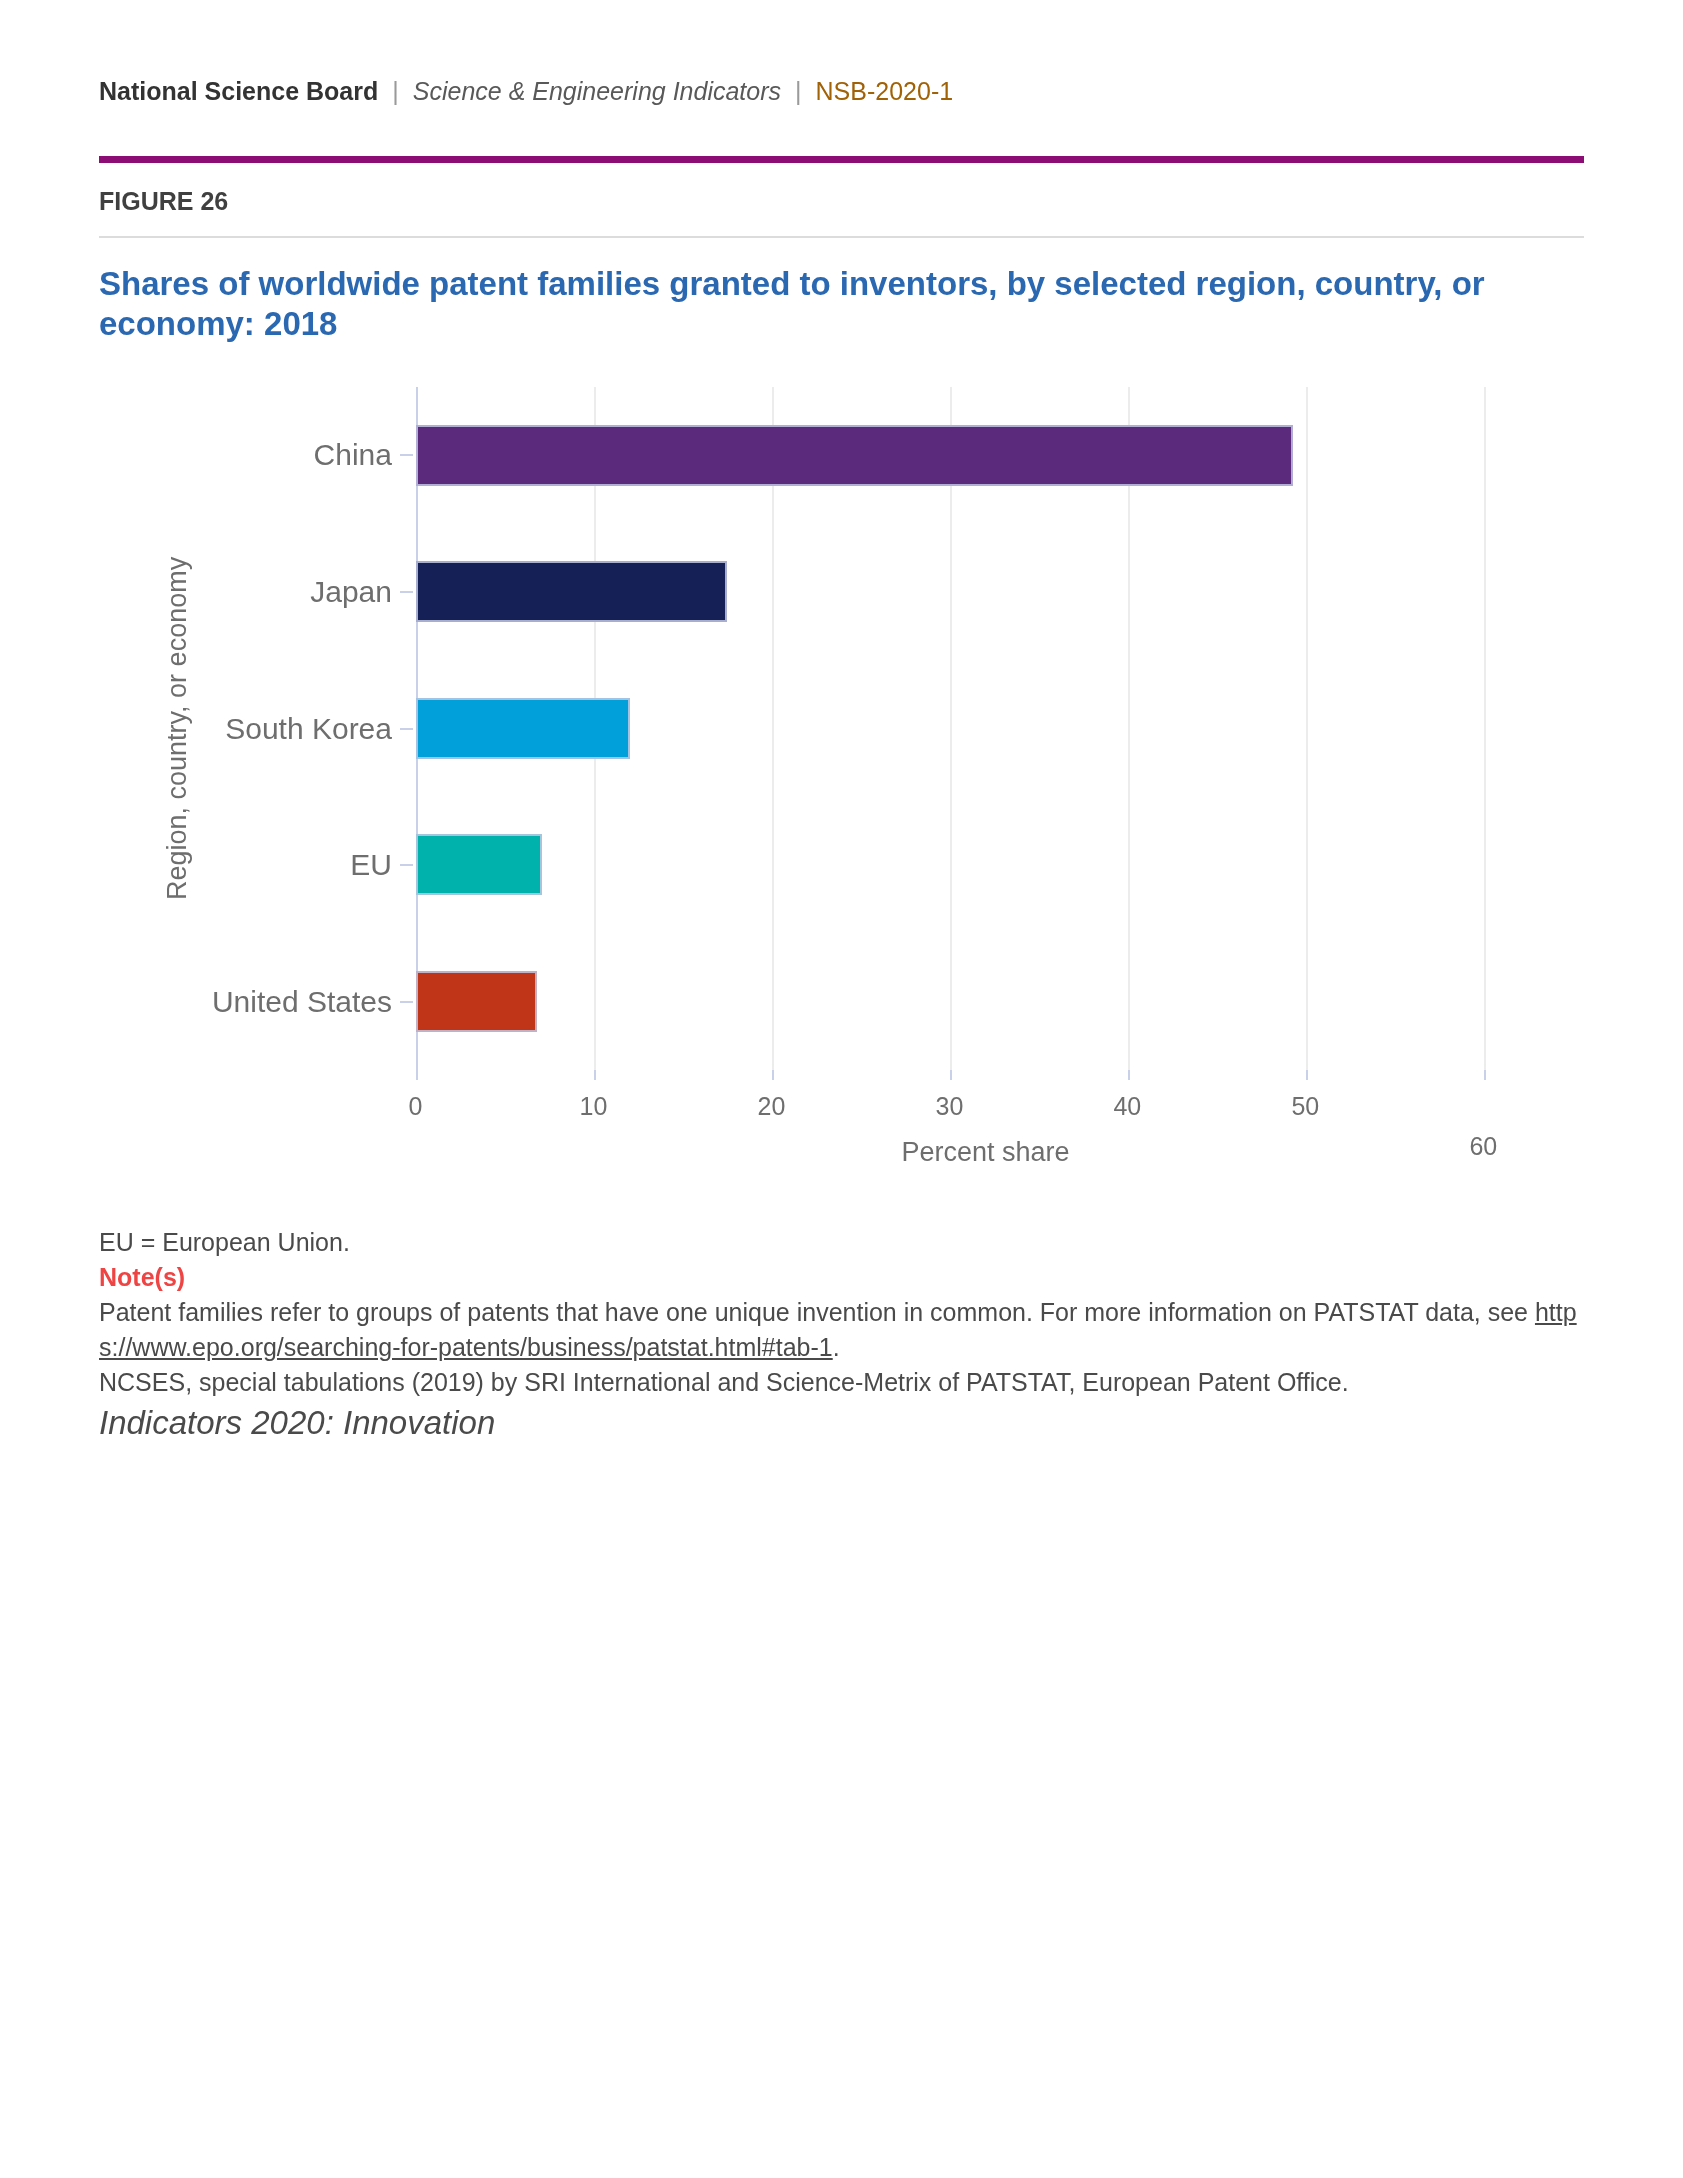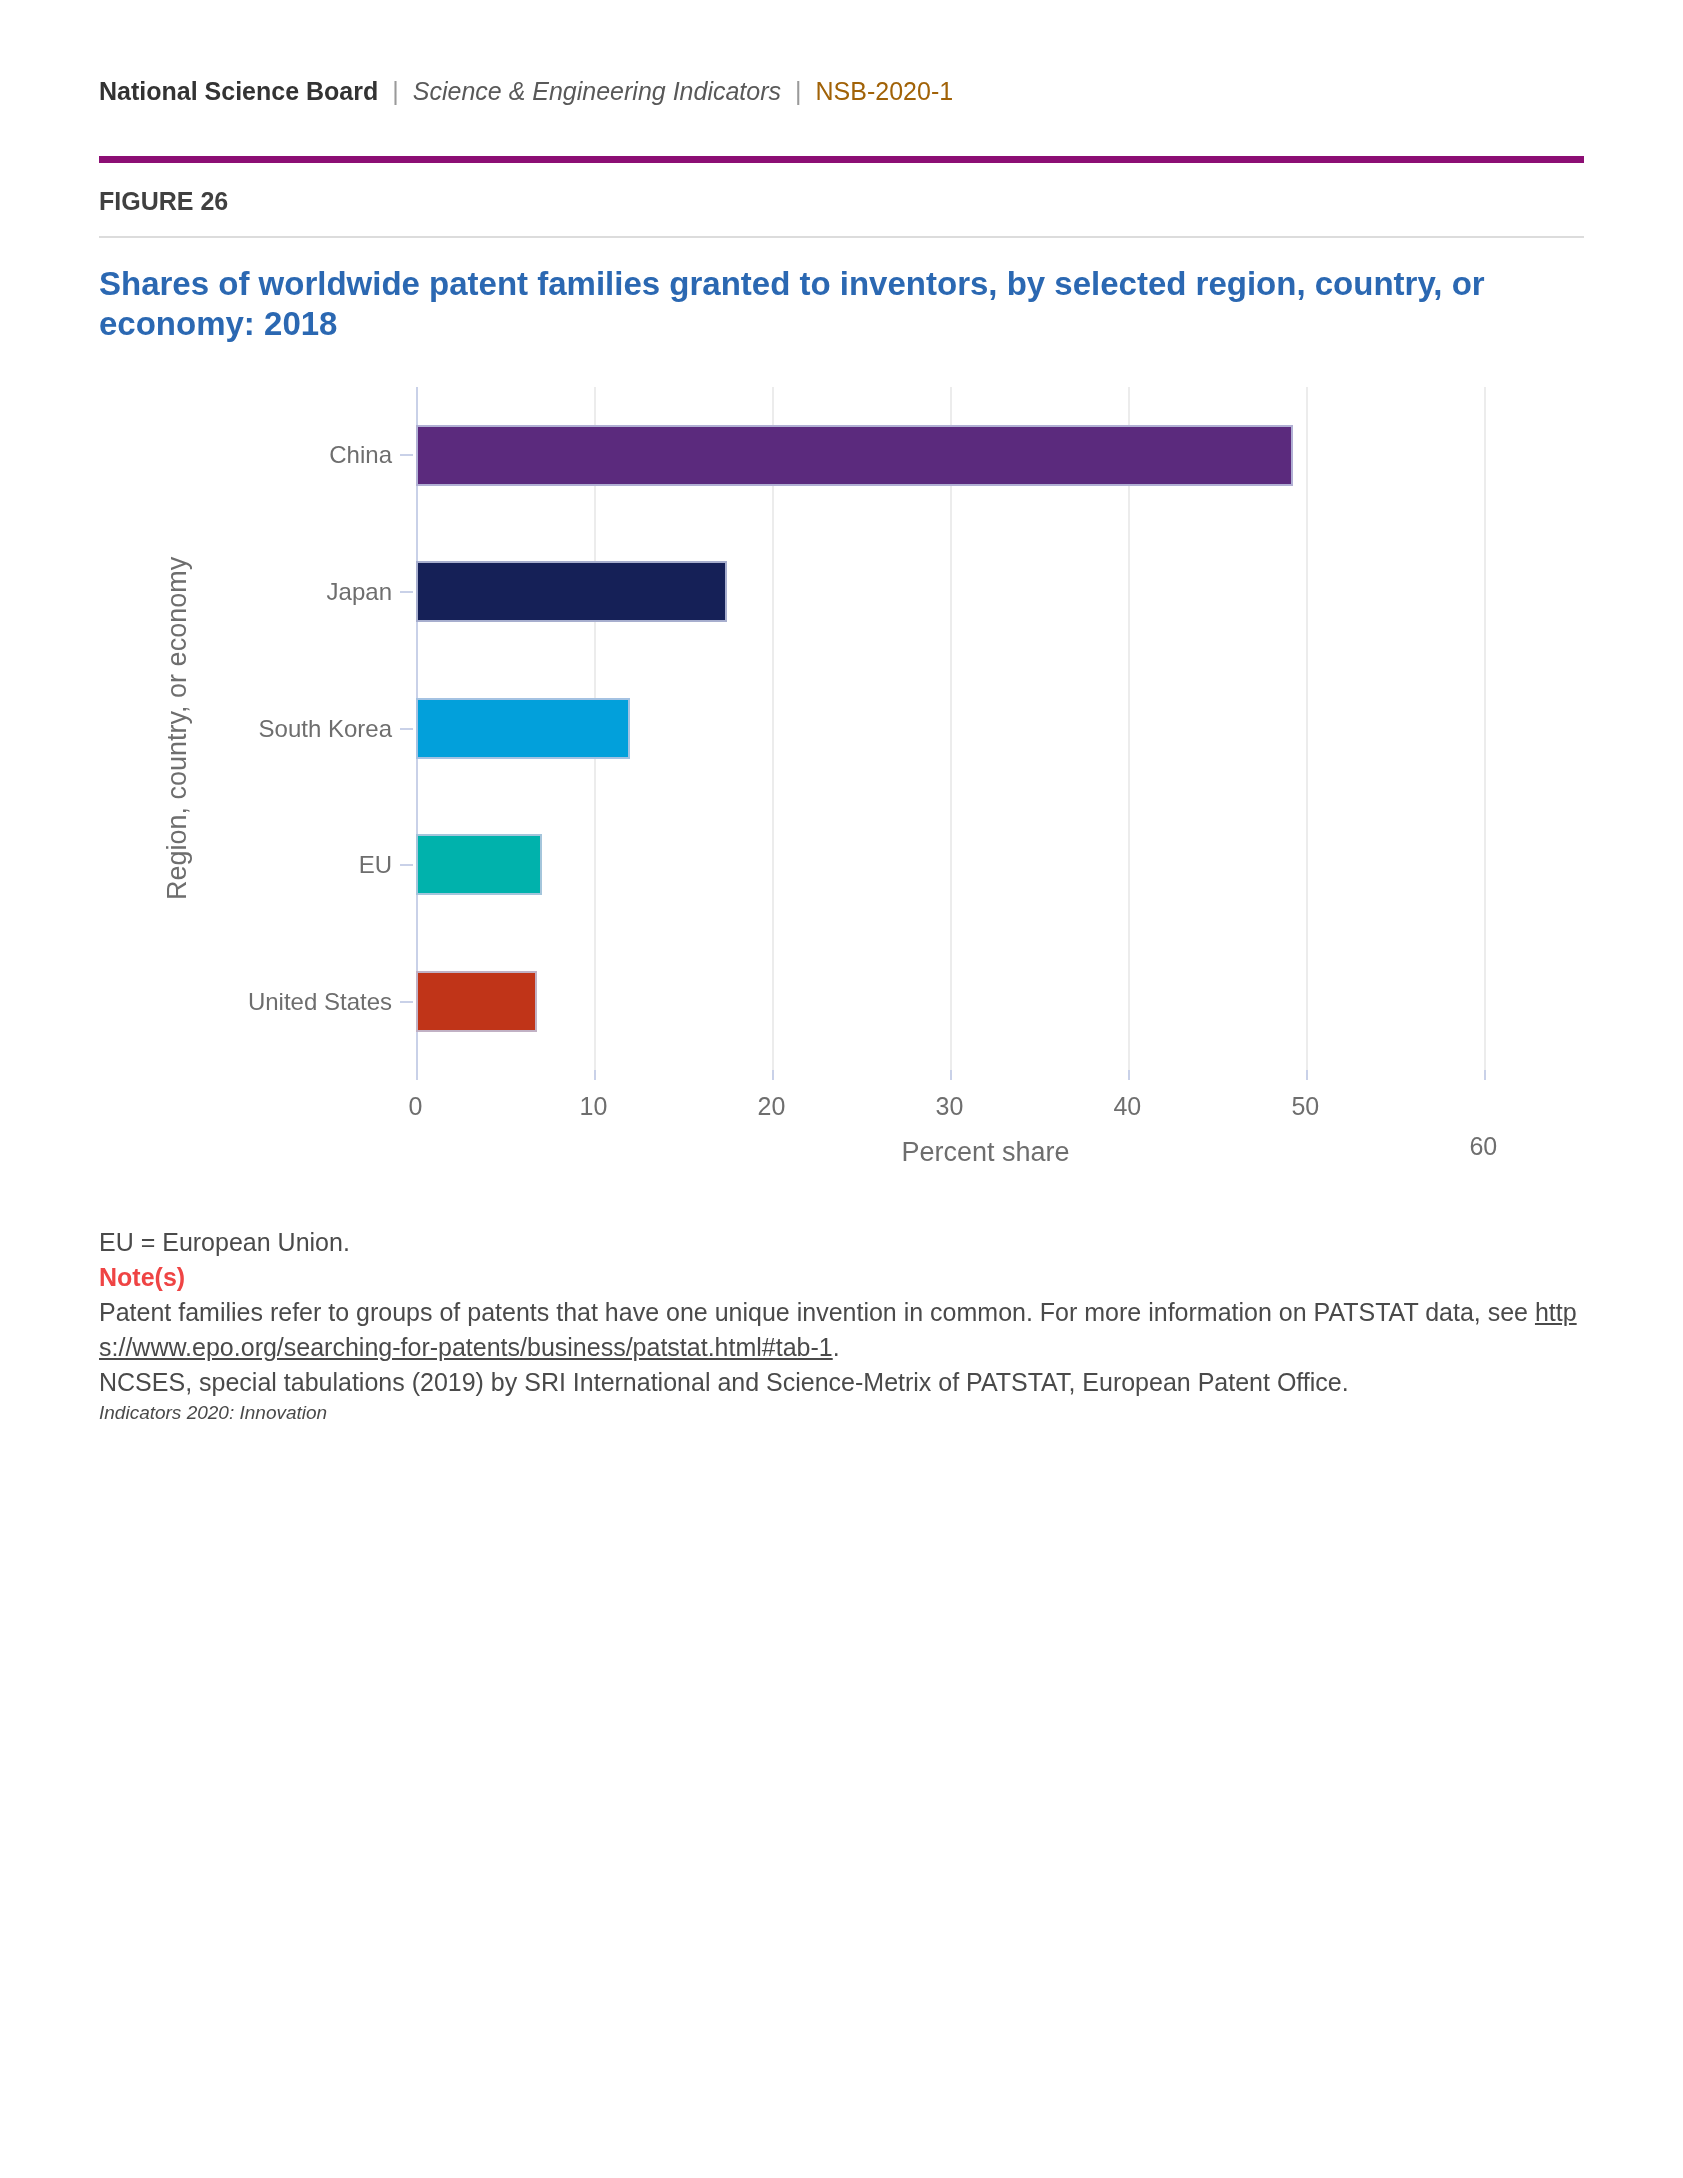--- a/index.html
+++ b/index.html
@@ -70,21 +70,21 @@
     writing-mode: vertical-rl;
     transform: rotate(180deg);
     font-size: 27px;
     color: #6e6e6e;
   }
   .cat-label {
     position: absolute;
     left: 0;
     width: 293px;
     text-align: right;
-    font-size: 24px;
+    font-size: 30px;
     color: #6e6e6e;
     height: 34px;
     line-height: 34px;
   }
   .cat-dash {
     position: absolute;
     left: 301px;
     width: 13px;
     height: 2px;
     background: #c9d1e8;
@@ -159,21 +159,21 @@
   .fn-block { margin-bottom: 24px; }
   .fn-link {
     color: #4a4a4a;
     text-decoration: underline;
     word-break: break-all;
   }
   .tagline {
     margin-top: 44px;
     font-style: italic;
     color: #4a4a4a;
-    font-size: 19px;
+    font-size: 33px;
   }
 </style>
 </head>
 <body>
 
 <div class="page">
 
   <div class="hdr">
     <span class="brand">National Science Board</span>
     <span class="sep">|</span>

